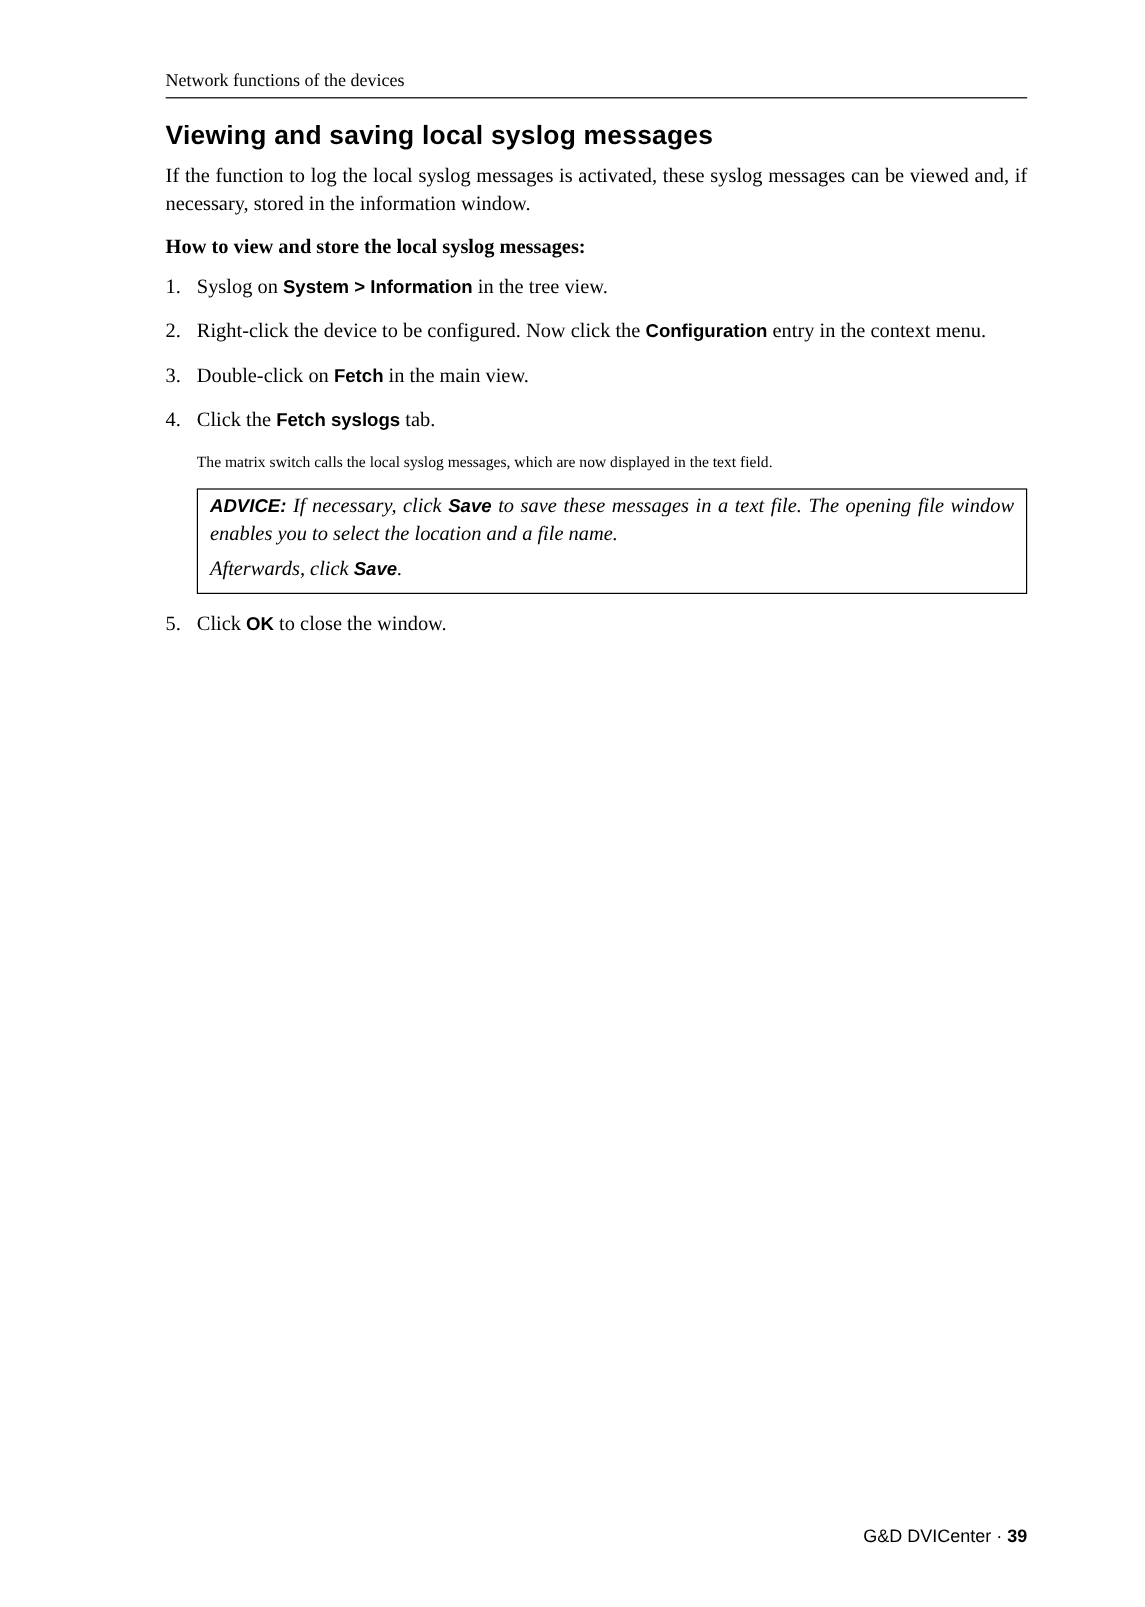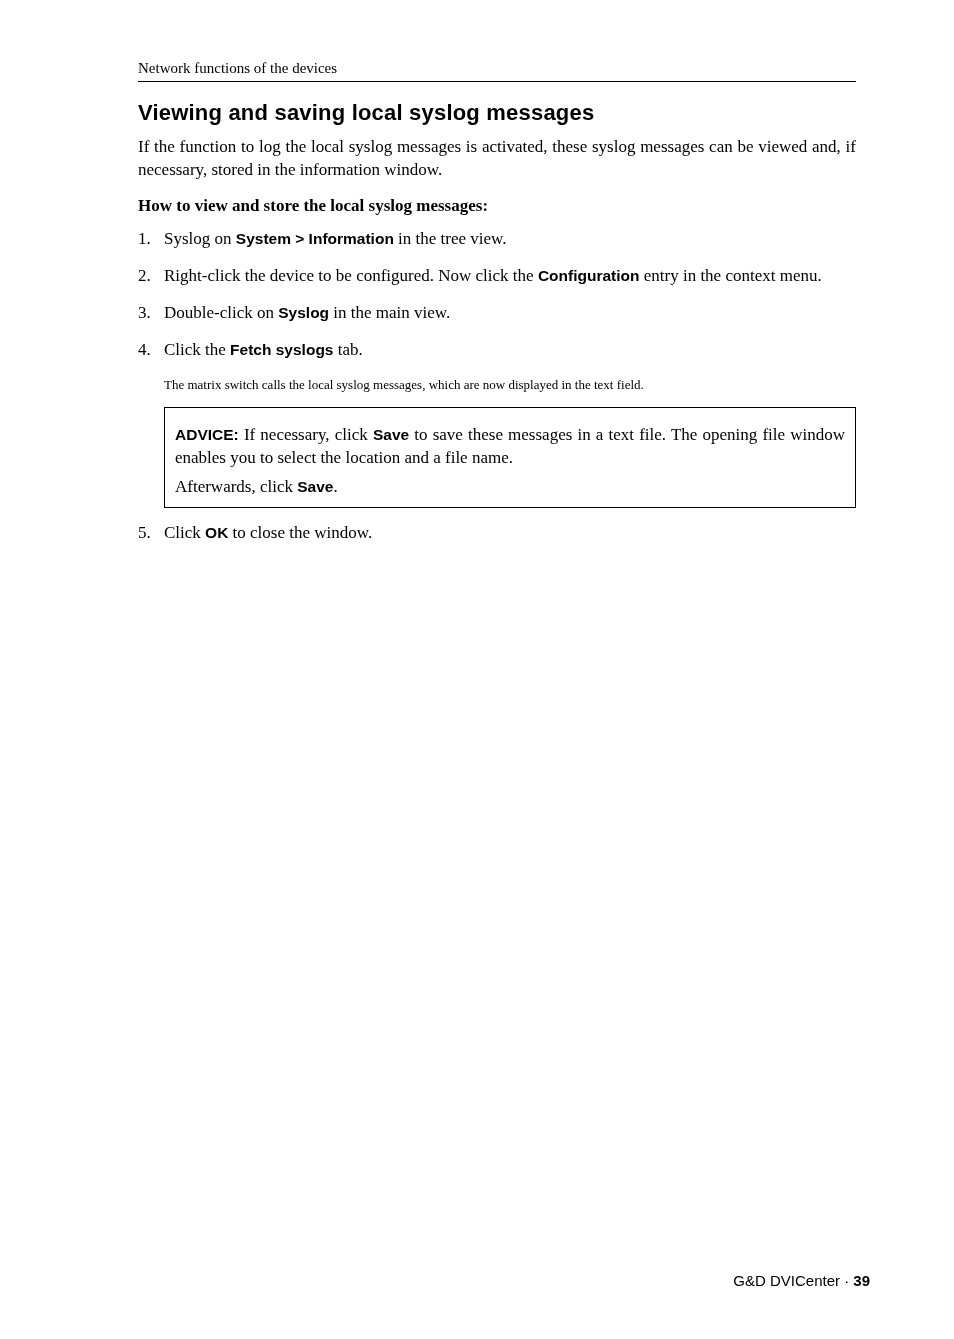--- a/index.html
+++ b/index.html
@@ -71,46 +71,47 @@
   }
   .cont {
     margin-left: 26px;
     font-size: 13px;
     line-height: 1.35;
     text-align: justify;
     margin-bottom: 14px;
   }
   .advice-box {
     border: 1px solid #000;
-    padding: 16px 10px 8px 10px;
+    padding: 3px 10px 8px 10px;
     margin: 0 0 14px 26px;
     font-size: 17px;
     line-height: 1.35;
     text-align: justify;
+    font-style: italic;
   }
   .advice-box p {
     margin: 0 0 6px 0;
   }
   .advice-box p:last-child {
     margin-bottom: 0;
   }
   .ui {
     font-family: Arial, Helvetica, sans-serif;
     font-weight: bold;
     font-size: 15.5px;
   }
   .ui-label {
     font-family: Arial, Helvetica, sans-serif;
     font-weight: bold;
     font-size: 15.5px;
   }
   .footer {
     position: absolute;
     bottom: 50px;
-    right: 84px;
+    right: 98px;
     font-size: 15px;
     font-family: Arial, Helvetica, sans-serif;
   }
   .footer .pn {
     font-weight: bold;
   }
 </style>
 </head>
 <body>
 
@@ -125,21 +126,21 @@
   <p class="subhead">How to view and store the local syslog messages:</p>
 
   <ol class="steps">
     <li>
       <span>Syslog on </span><span class="ui">System &gt; Information</span><span> in the tree view.</span>
     </li>
     <li>
       <span>Right-click the device to be configured. Now click the </span><span class="ui">Configuration</span><span> entry in the context menu.</span>
     </li>
     <li>
-      <span>Double-click on </span><span class="ui">Syslog</span><span> in the main view.</span>
+      <span>Double-click on </span><span class="ui">Fetch</span><span> in the main view.</span>
     </li>
     <li>
       <span>Click the </span><span class="ui">Fetch syslogs</span><span> tab.</span>
     </li>
   </ol>
 
   <p class="cont">The matrix switch calls the local syslog messages, which are now displayed in the text field.</p>
 
   <div class="advice-box">
     <p>

